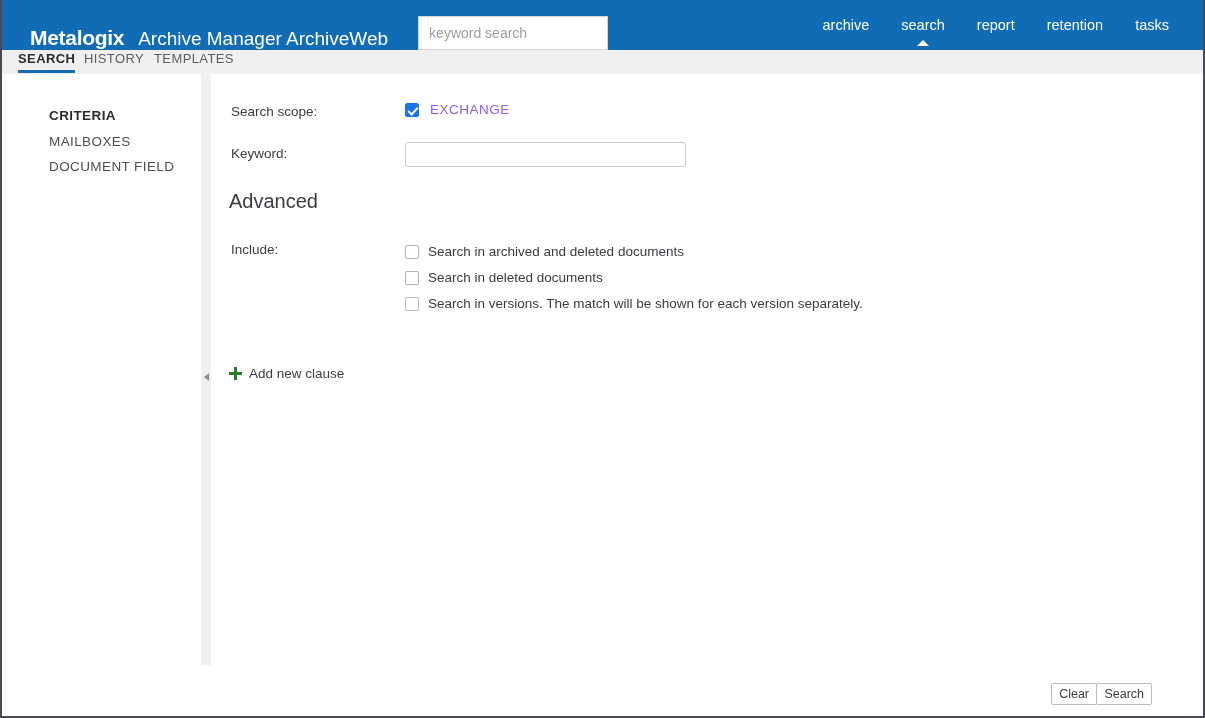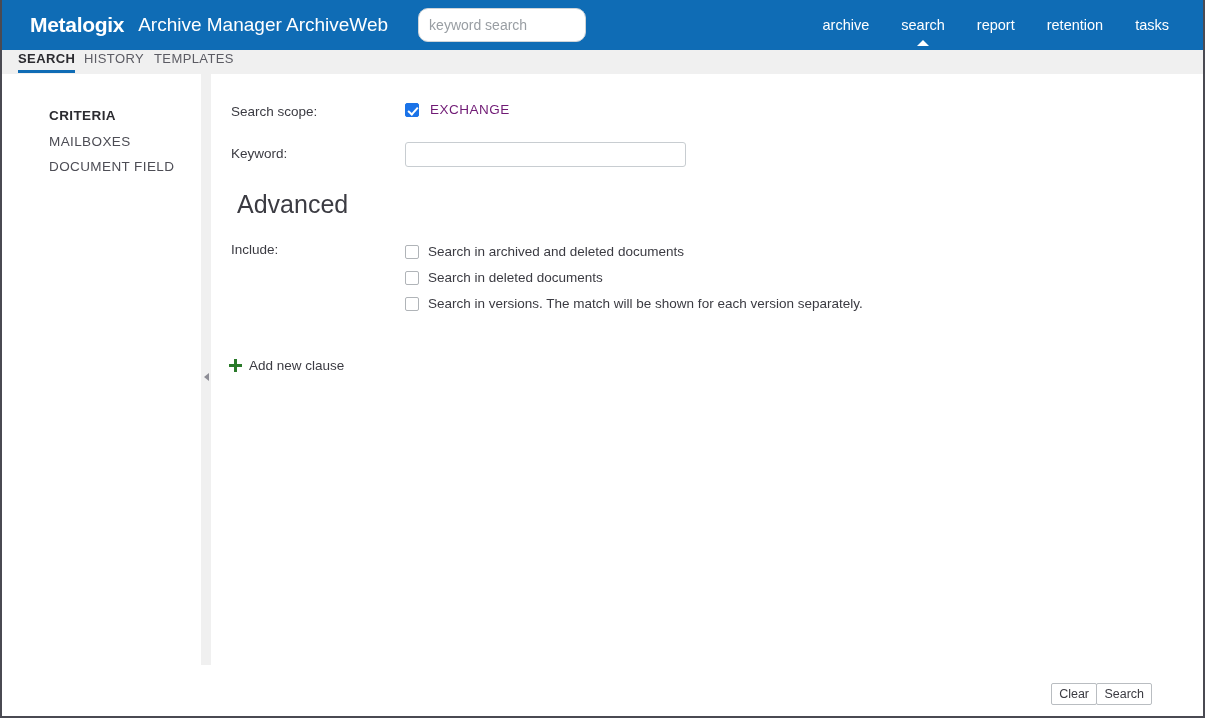--- a/index.html
+++ b/index.html
@@ -22,42 +22,42 @@
   }
 
   
   .topbar {
     position: absolute;
     left: 0; top: 0;
     width: 1201px;
     height: 50px;
     background: #0f6cb5;
     display: flex;
-    align-items: center;
+    align-items: flex-end;
   }
   .brand {
     margin-left: 28px;
     color: #ffffff;
     font-size: 21px;
     font-weight: bold;
     letter-spacing: -0.3px;
   }
   .app-title {
     margin-left: 14px;
     color: #ffffff;
     font-size: 19px;
     font-weight: normal;
     letter-spacing: 0px;
   }
   .header-search {
     margin-left: 30px;
-    width: 168px;
+    width: 190px;
     height: 34px;
     border: 1px solid #cfd4d8;
-    border-radius: 10px;
+    border-radius: 0;
     background: #ffffff;
     font-family: "Liberation Sans", sans-serif;
     font-size: 14px;
     color: #555;
     padding: 0 10px;
     outline: none;
   }
   .header-search::placeholder { color: #999ea3; }
 
   .topnav {
@@ -220,42 +220,42 @@
     left: 4px; top: 1px;
     width: 4px; height: 8px;
     border: solid #ffffff;
     border-width: 0 2px 2px 0;
     transform: rotate(42deg);
   }
   .scope-label {
     margin-left: 11px;
     font-size: 13.5px;
     letter-spacing: 0.5px;
-    color: #701a75;
+    color: #8b5cf6;
   }
 
   .keyword-input {
     position: absolute;
     left: 194px; top: 68px;
     width: 281px;
     height: 25px;
     border: 1px solid #c8cdd1;
     border-radius: 3px;
     background: #ffffff;
     font-family: "Liberation Sans", sans-serif;
     font-size: 13px;
     color: #333;
     padding: 0 7px;
     outline: none;
   }
 
   .advanced-title {
     position: absolute;
-    left: 26px; top: 116px;
-    font-size: 25px;
+    left: 18px; top: 116px;
+    font-size: 20px;
     color: #3b3b42;
     font-weight: normal;
   }
 
   .inc-row {
     position: absolute;
     left: 194px;
     display: flex;
     align-items: center;
   }
@@ -303,21 +303,21 @@
     left: 5px;
     width: 13px; height: 2px;
     background: #c4c4c8;
   }
   .list-icon .ln:nth-of-type(2) { top: 1px; }
   .list-icon .ln:nth-of-type(3) { top: 6px; }
   .list-icon .ln:nth-of-type(4) { top: 11px; }
 
   .add-clause {
     position: absolute;
-    left: 18px; top: 284px;
+    left: 18px; top: 292px;
     display: flex;
     align-items: center;
     cursor: pointer;
   }
   .plus-icon {
     position: relative;
     width: 13px; height: 13px;
     flex: none;
   }
   .plus-icon::before, .plus-icon::after {

